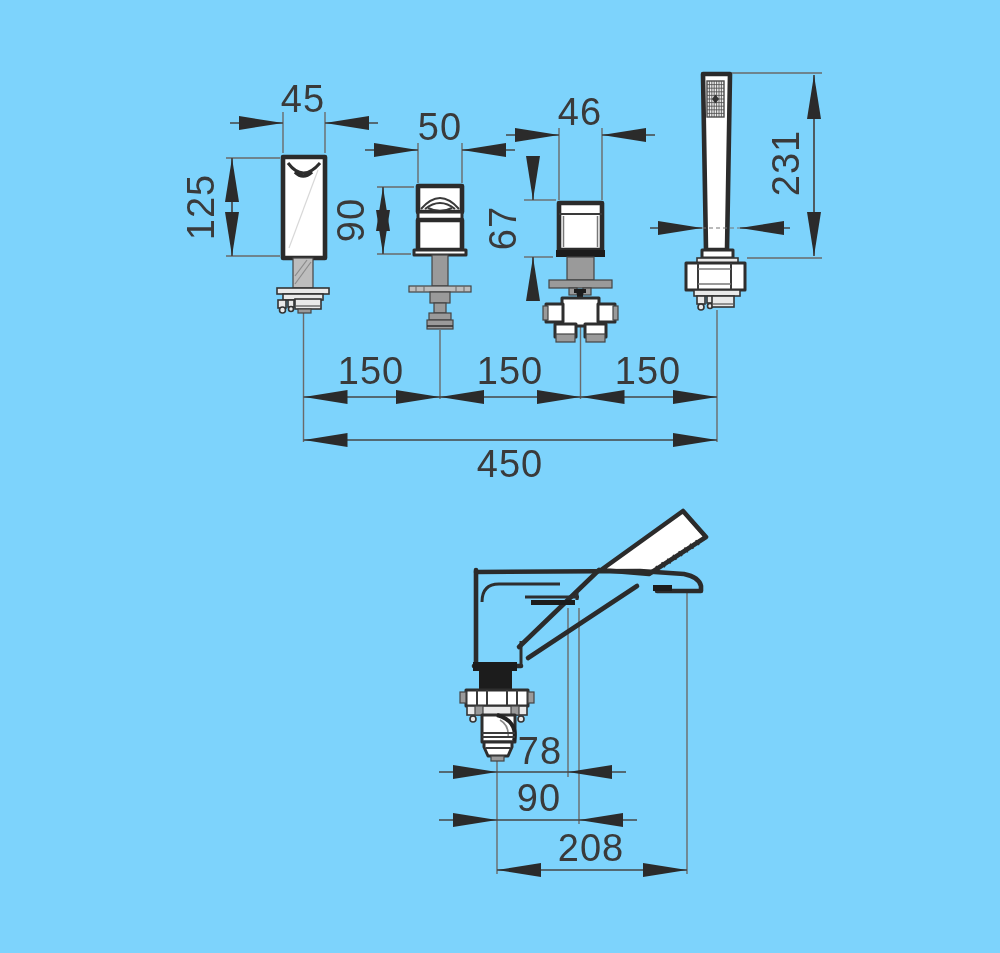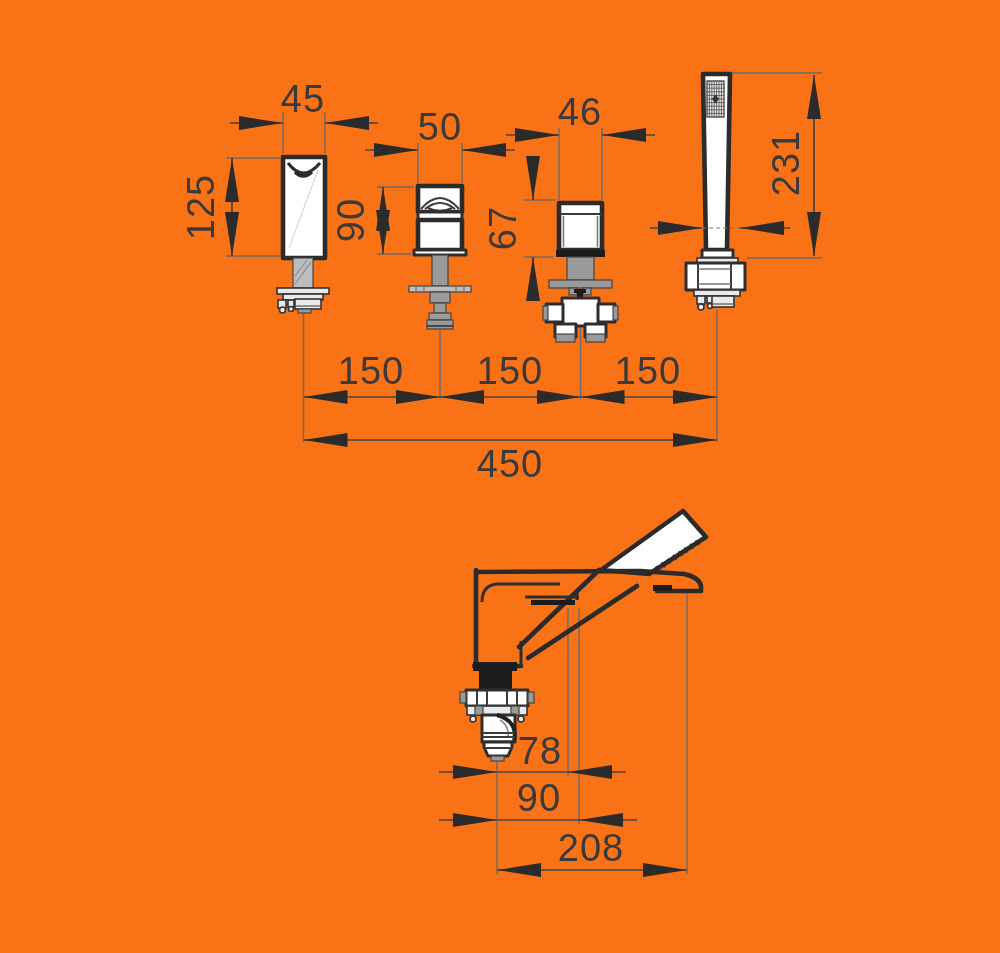--- a/index.html
+++ b/index.html
@@ -1,16 +1,16 @@
 <!DOCTYPE html>
 <html><head>
 <meta charset="utf-8">
 <style>
   html,body{margin:0;padding:0;background:#ffffff;}
-  .page{width:1000px;height:953px;background:#f97316;position:relative;overflow:hidden;}
+  .page{width:1000px;height:953px;background:#7dd3fc;position:relative;overflow:hidden;}
   svg{display:block;}
   text{font-family:"Liberation Sans",sans-serif;font-size:38px;fill:#3a3a3a;letter-spacing:1px;}
   .thick{stroke:#2b2b2b;stroke-width:4.6;fill:#fff;stroke-linejoin:round;}
   .thickn{stroke:#2b2b2b;stroke-width:4.6;fill:none;stroke-linejoin:round;stroke-linecap:round;}
   .med{stroke:#2e2e2e;stroke-width:3;fill:#fff;stroke-linejoin:round;}
   .medn{stroke:#2e2e2e;stroke-width:3;fill:none;}
   .thin{stroke:#3a3a3a;stroke-width:2;fill:none;}
   .dim{stroke:#464646;stroke-width:1.7;fill:none;}
   .ext{stroke:#6a6a6a;stroke-width:1.4;fill:none;}
   .hw{stroke:#333;stroke-width:1.6;fill:#e9e9e9;}

